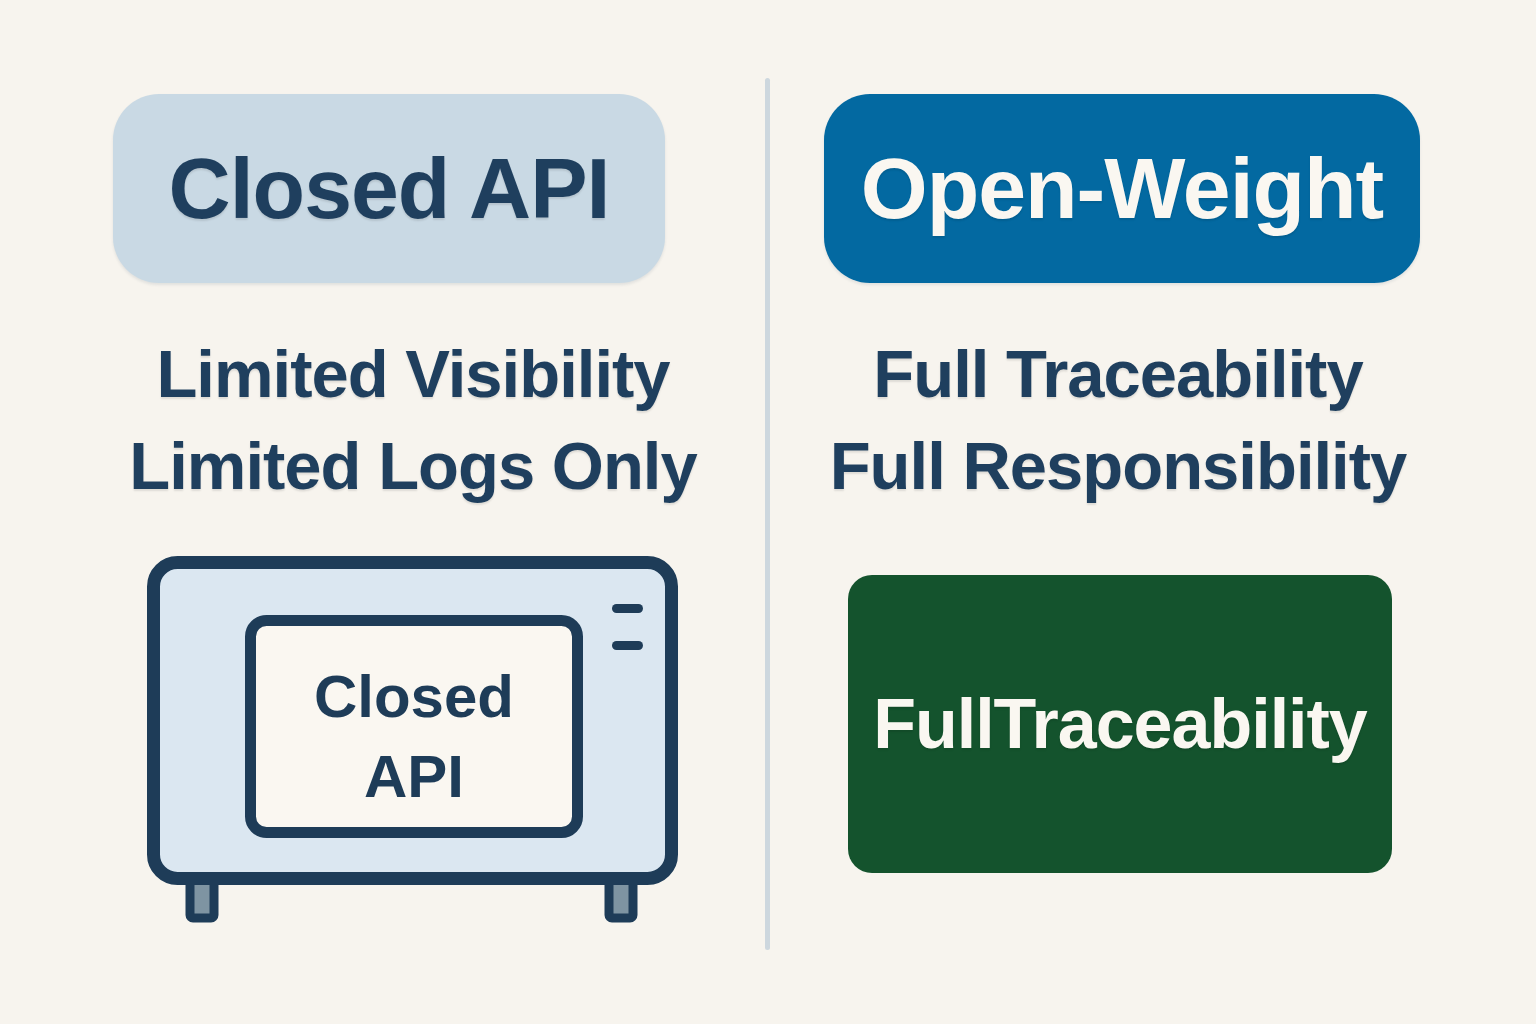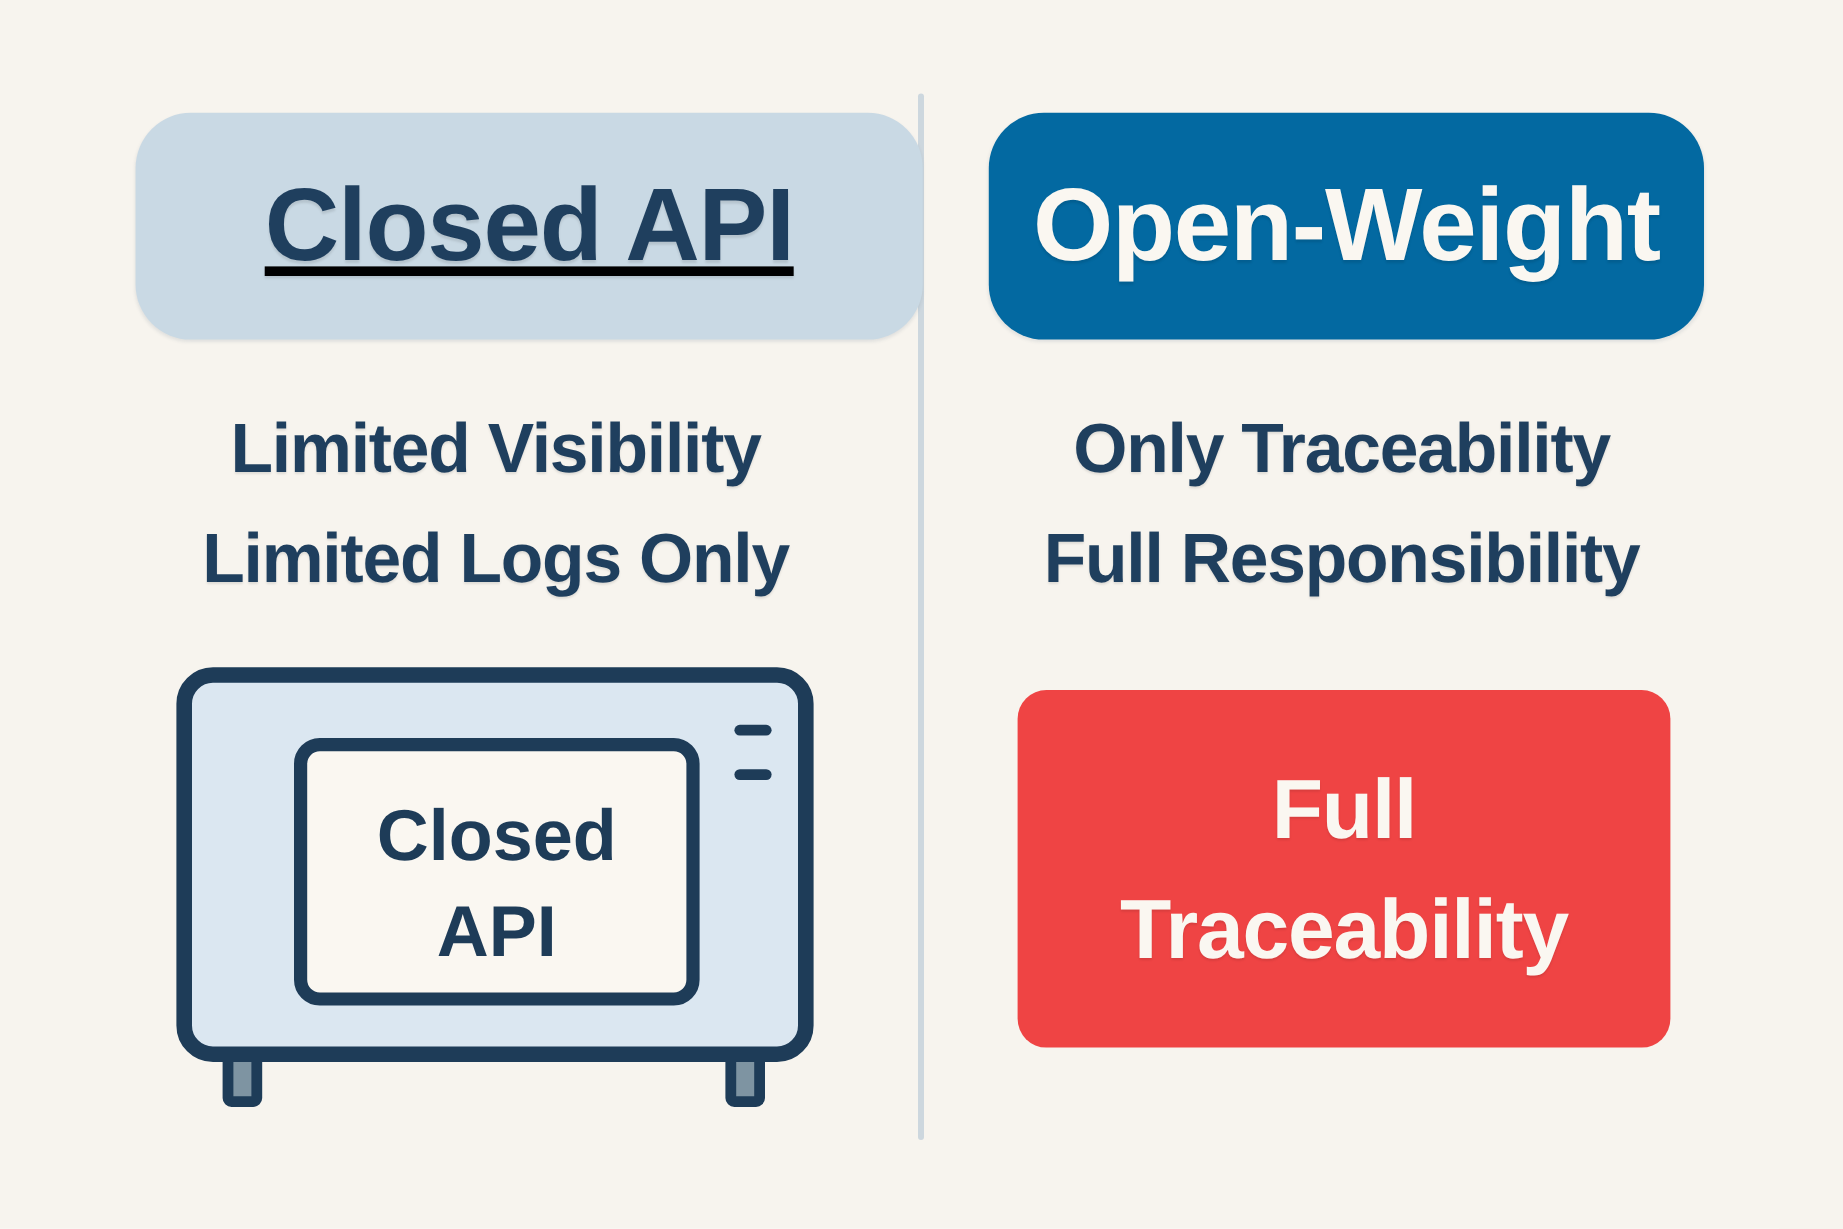--- a/index.html
+++ b/index.html
@@ -25,43 +25,42 @@
     top: 94px;
     height: 189px;
     border-radius: 46px;
     display: flex;
     align-items: center;
     justify-content: center;
     box-shadow: 0 2px 3px rgba(30,60,88,0.10);
   }
   .pill-blue {
     left: 113px;
-    width: 656px;
+    width: 552px;
     background: #c9d9e4;
-    text-decoration: underline;
   }
   .pill-orange {
     left: 824px;
     width: 596px;
     background: #0369a1;
   }
   .pill-title {
     font-size: 86px;
     font-weight: bold;
     letter-spacing: -1px;
     text-shadow: 0 2px 2px rgba(0,0,0,0.10);
   }
   .pill-blue .pill-title { color: #1f3f5e; }
   .pill-orange .pill-title { color: #faf7f1; }
   .subtitle {
     position: absolute;
     top: 328px;
     text-align: center;
     font-weight: bold;
-    font-size: 58px;
+    font-size: 67px;
     line-height: 92px;
     color: #1f3f5e;
     letter-spacing: -1px;
     text-shadow: 0 2px 2px rgba(0,0,0,0.10);
   }
   .subtitle-left { left: 38px; width: 750px; }
   .subtitle-right { left: 788px; width: 660px; }
   .device {
     position: absolute;
     left: 140px;
@@ -76,24 +75,24 @@
     fill: #1e3c58;
     text-anchor: middle;
   }
   .badge {
     position: absolute;
     left: 848px;
     top: 575px;
     width: 544px;
     height: 298px;
     border-radius: 24px;
-    background: #ef4444;
+    background: #14532d;
     color: #faf7f1;
     display: flex;
-    flex-direction: column;
+    flex-direction: row;
     align-items: center;
     justify-content: center;
     text-align: center;
     font-weight: bold;
     font-size: 70px;
     line-height: 100px;
     letter-spacing: -1px;
     text-shadow: 0 2px 2px rgba(0,0,0,0.10);
   }
 </style>
@@ -127,21 +126,21 @@
 
     <text x="274" y="167">Closed</text>
     <text x="274" y="247">API</text>
   </svg>
 
   <div class="pill pill-orange">
     <span class="pill-title">Open-Weight</span>
   </div>
 
   <div class="subtitle subtitle-right">
-    <div>Only Traceability</div>
+    <div>Full Traceability</div>
     <div>Full Responsibility</div>
   </div>
 
   <div class="badge">
     <div>Full</div>
     <div>Traceability</div>
   </div>
 
 </div>
 

